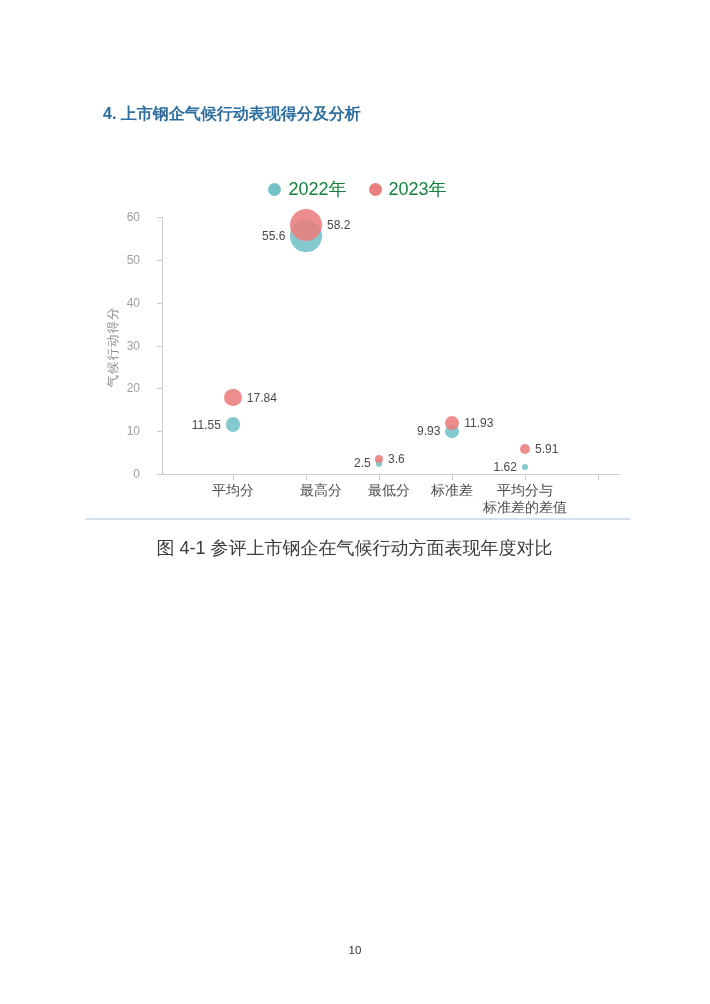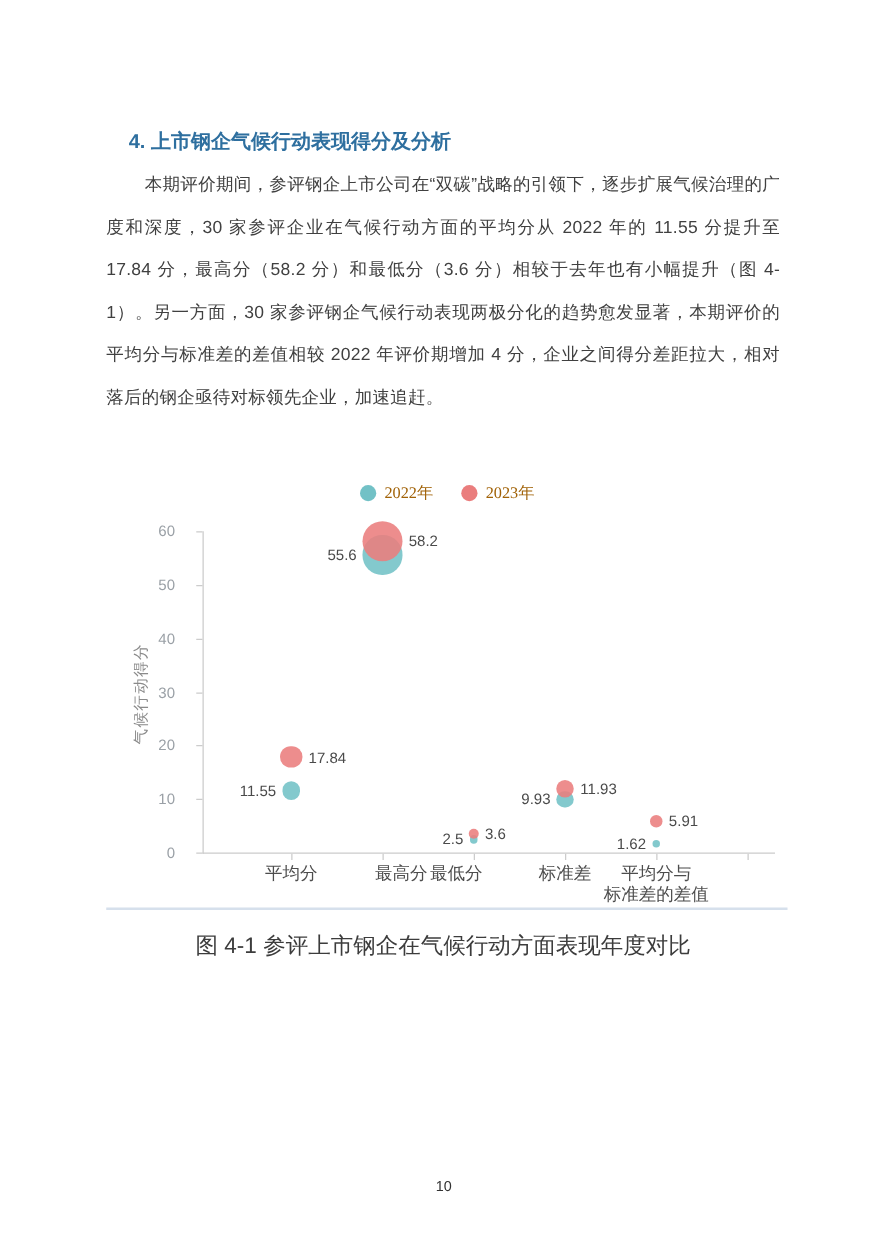--- a/index.html
+++ b/index.html
@@ -12,21 +12,21 @@
   p.body-para{margin:0;font-size:14px;line-height:34px;color:#404040;
               text-align:justify;text-indent:2.2em;letter-spacing:0.2px;}
   p.body-para.first{margin-top:16px;}
   p.body-para.second{margin-top:4px;}
   
   .chart{position:relative;width:545px;height:373px;margin-top:21px;}
   .legend{position:absolute;left:0;top:30px;width:100%;display:flex;
           justify-content:center;align-items:center;gap:22px;}
   .legend-item{display:flex;align-items:center;gap:7px;}
   .legend-dot{width:13px;height:13px;border-radius:50%;}
-  .legend-label{font-size:13px;color:#a16207;font-family:Liberation Serif, serif;}
+  .legend-label{font-size:18px;color:#15803d;}
   .y-name{position:absolute;left:28px;top:200px;transform:translate(-50%,-50%) rotate(-90deg);
           white-space:nowrap;font-size:12.5px;color:#8A8A8A;letter-spacing:1px;}
   .axis{position:absolute;background:#CCCCCC;}
   .ytick-label{position:absolute;width:38px;text-align:right;font-size:12px;color:#9AA0A6;line-height:12px;}
   .ytick-mark{position:absolute;width:5px;height:1px;background:#CCCCCC;}
   .xtick-mark{position:absolute;width:1px;height:5px;background:#CCCCCC;}
   .xtick-label{position:absolute;text-align:center;font-size:14px;color:#4D4D4D;
                line-height:17px;white-space:pre-line;transform:translateX(-50%);}
   .bubble{position:absolute;border-radius:50%;opacity:0.88;}
   .val-label{position:absolute;font-size:12px;color:#4A4A4A;line-height:14px;white-space:nowrap;}
@@ -34,21 +34,20 @@
   .caption{margin:16px 0 0 0;text-align:center;font-size:18px;color:#3C3C3C;}
   .page-number{position:absolute;left:0;top:944px;width:710px;text-align:center;
                font-size:11.5px;color:#333333;}
 </style>
 </head>
 <body>
 
 <div class="page">
   <div class="content">
     <h1 class="sec">4. 上市钢企气候行动表现得分及分析</h1>
-    <p class="body-para second">本期评价期间，参评钢企上市公司在“双碳”战略的引领下，逐步扩展气候治理的广度和深度，30 家参评企业在气候行动方面的平均分从 2022 年的 11.55 分提升至 17.84 分，最高分（58.2 分）和最低分（3.6 分）相较于去年也有小幅提升（图 4-1）。另一方面，30 家参评钢企气候行动表现两极分化的趋势愈发显著，本期评价的平均分与标准差的差值相较 2022 年评价期增加 4 分，企业之间得分差距拉大，相对落后的钢企亟待对标领先企业，加速追赶。</p>
 
     <div class="chart" id="chart">
       <div class="legend" id="legend">
           <div class="legend-item">
             <span class="legend-dot" style="background: rgb(114, 193, 198);"></span>
             <span class="legend-label">2022年</span>
           </div>
           <div class="legend-item">
             <span class="legend-dot" style="background: rgb(234, 125, 125);"></span>
             <span class="legend-label">2023年</span>
@@ -73,21 +72,21 @@
           <div class="ytick-label" style="left: 17px; top: 64.002px;">60</div>
           <div class="ytick-mark" style="left: 72px; top: 70.002px;"></div>
           <div class="xtick-mark" style="left: 148px; top: 328px;"></div>
           <div class="xtick-mark" style="left: 221px; top: 328px;"></div>
           <div class="xtick-mark" style="left: 294px; top: 328px;"></div>
           <div class="xtick-mark" style="left: 367px; top: 328px;"></div>
           <div class="xtick-mark" style="left: 440px; top: 328px;"></div>
           <div class="xtick-mark" style="left: 513px; top: 328px;"></div>
           <div class="xtick-label" style="left: 148px; top: 335px;">平均分</div>
           <div class="xtick-label" style="left: 236px; top: 335px;">最高分</div>
-          <div class="xtick-label" style="left: 280px; top: 335px;">最低分</div>
+          <div class="xtick-label" style="left: 304px; top: 335px;">最低分</div>
           <div class="xtick-label" style="left: 367px; top: 335px;">标准差</div>
           <div class="xtick-label" style="left: 440px; top: 335px;">平均分与
 标准差的差值</div>
           <div class="bubble" style="left: 140.863px; top: 270.391px; width: 14.2738px; height: 14.2738px; background: rgb(114, 193, 198); z-index: 2;"></div>
           <div class="val-label" style="top: 270.528px; right: 409.137px; z-index: 5;">11.55</div>
           <div class="bubble" style="left: 205.341px; top: 73.1898px; width: 31.3175px; height: 31.3175px; background: rgb(114, 193, 198); z-index: 2;"></div>
           <div class="val-label" style="top: 81.8485px; right: 344.659px; z-index: 5;">55.6</div>
           <div class="bubble" style="left: 290.68px; top: 312.971px; width: 6.64078px; height: 6.64078px; background: rgb(114, 193, 198); z-index: 2;"></div>
           <div class="val-label" style="top: 309.292px; right: 259.32px; z-index: 5;">2.5</div>
           <div class="bubble" style="left: 360.383px; top: 277.849px; width: 13.235px; height: 13.235px; background: rgb(114, 193, 198); z-index: 2;"></div>

